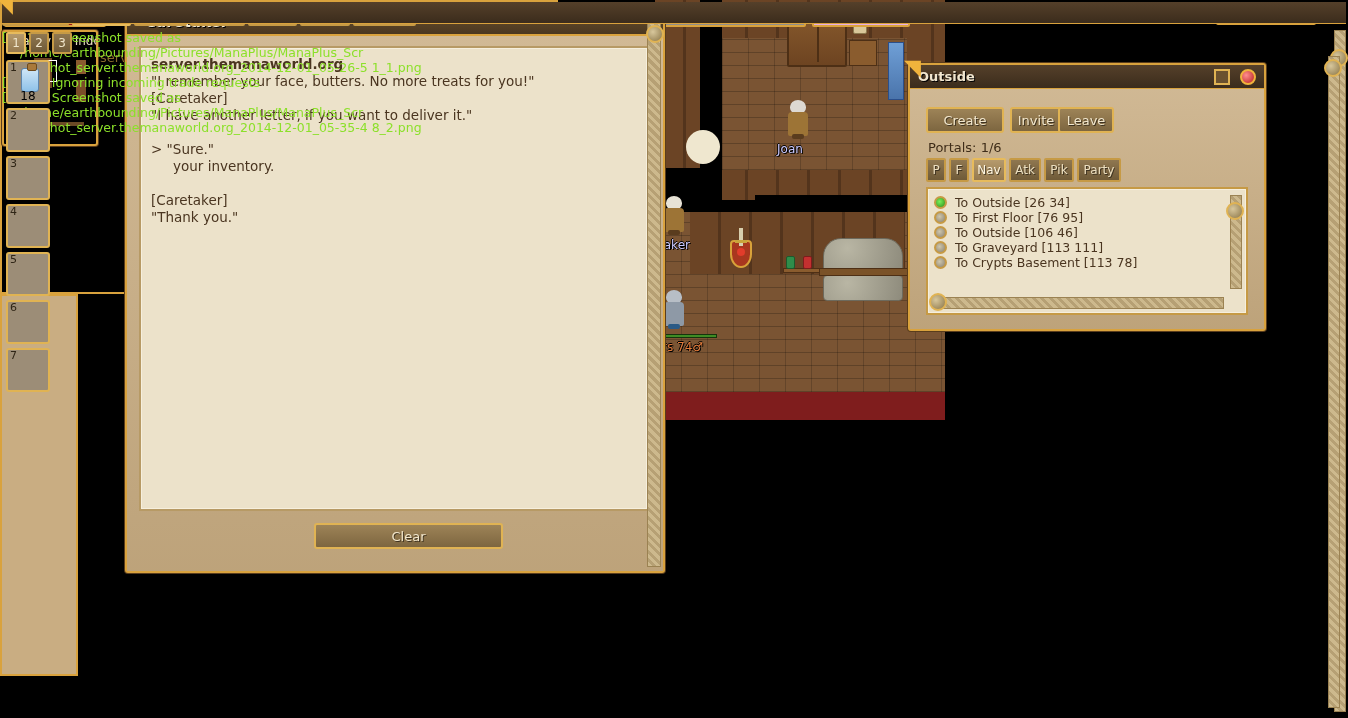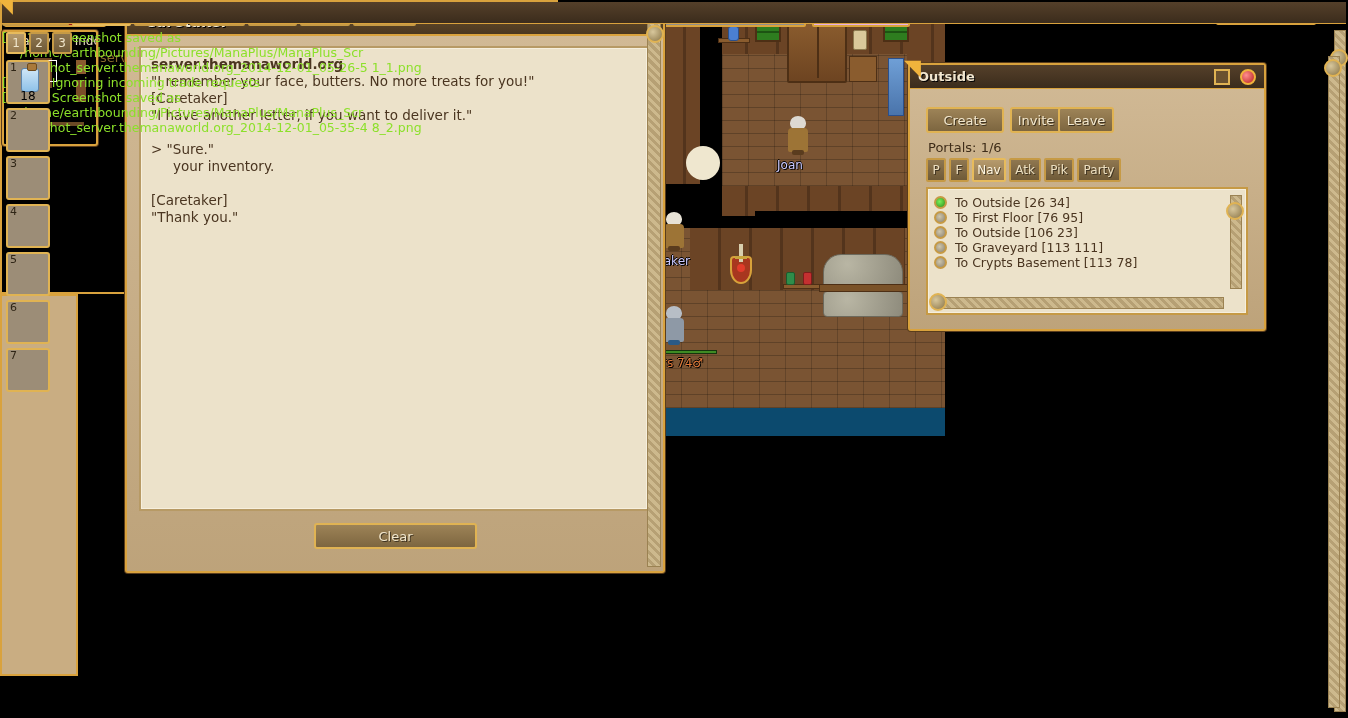--- a/index.html
+++ b/index.html
@@ -6,22 +6,22 @@
   html, body {
     width: 1348px; height: 718px;
     background: #000;
     overflow: hidden;
     font-family: "DejaVu Sans", sans-serif;
   }
   #screen { position: relative; width: 1348px; height: 718px; background:#000; }
 
   
   .world {
-    position:absolute; left:655px; top:16px; width:290px; height:420px;
-    background:#0c4a6e;
+    position:absolute; left:655px; top:0; width:290px; height:420px;
+    background:#7f1d1d;
     overflow:hidden;
   }
   .wood-wall {
     position:absolute; background:
       repeating-linear-gradient(90deg, #6b4425 0px, #6b4425 28px, #53341c 28px, #53341c 31px);
   }
   .brick-floor {
     position:absolute;
     background:
       repeating-linear-gradient(0deg, rgba(0,0,0,.22) 0px, rgba(0,0,0,.22) 1px, transparent 1px, transparent 13px),
@@ -433,21 +433,21 @@
           <div class="npc-line">[Caretaker]</div>
           <div class="npc-line">"Thank you."</div>
         </div>
     </div>
 
     <div class="npc-scroll">
       <div class="npc-scroll-thumb"></div>
     </div>
 
     <div class="npc-btnrow">
-      <div class="mp-button" style="left:187px;width:163px;">Clear</div>
+      <div class="mp-button" style="left:187px;width:189px;">Clear</div>
     </div>
   </div>
 
   <div class="mp-window" id="social">
     <div class="mp-window-inner"></div>
     <div class="mp-title">Outside</div>
     <div class="mp-corner">◥</div>
     <div class="win-icon ico-stick" style="right:34px;"></div>
     <div class="win-icon ico-close" style="right:8px;"></div>
 
@@ -469,21 +469,21 @@
           <div class="portal-row">
             <div class="portal-icon active"></div>
             <div class="portal-text">To Outside [26 34]</div>
           </div>
           <div class="portal-row">
             <div class="portal-icon"></div>
             <div class="portal-text">To First Floor [76 95]</div>
           </div>
           <div class="portal-row">
             <div class="portal-icon"></div>
-            <div class="portal-text">To Outside [106 23]</div>
+            <div class="portal-text">To Outside [106 46]</div>
           </div>
           <div class="portal-row">
             <div class="portal-icon"></div>
             <div class="portal-text">To Graveyard [113 111]</div>
           </div>
           <div class="portal-row">
             <div class="portal-icon"></div>
             <div class="portal-text">To Crypts Basement [113 78]</div>
           </div>
         </div>

